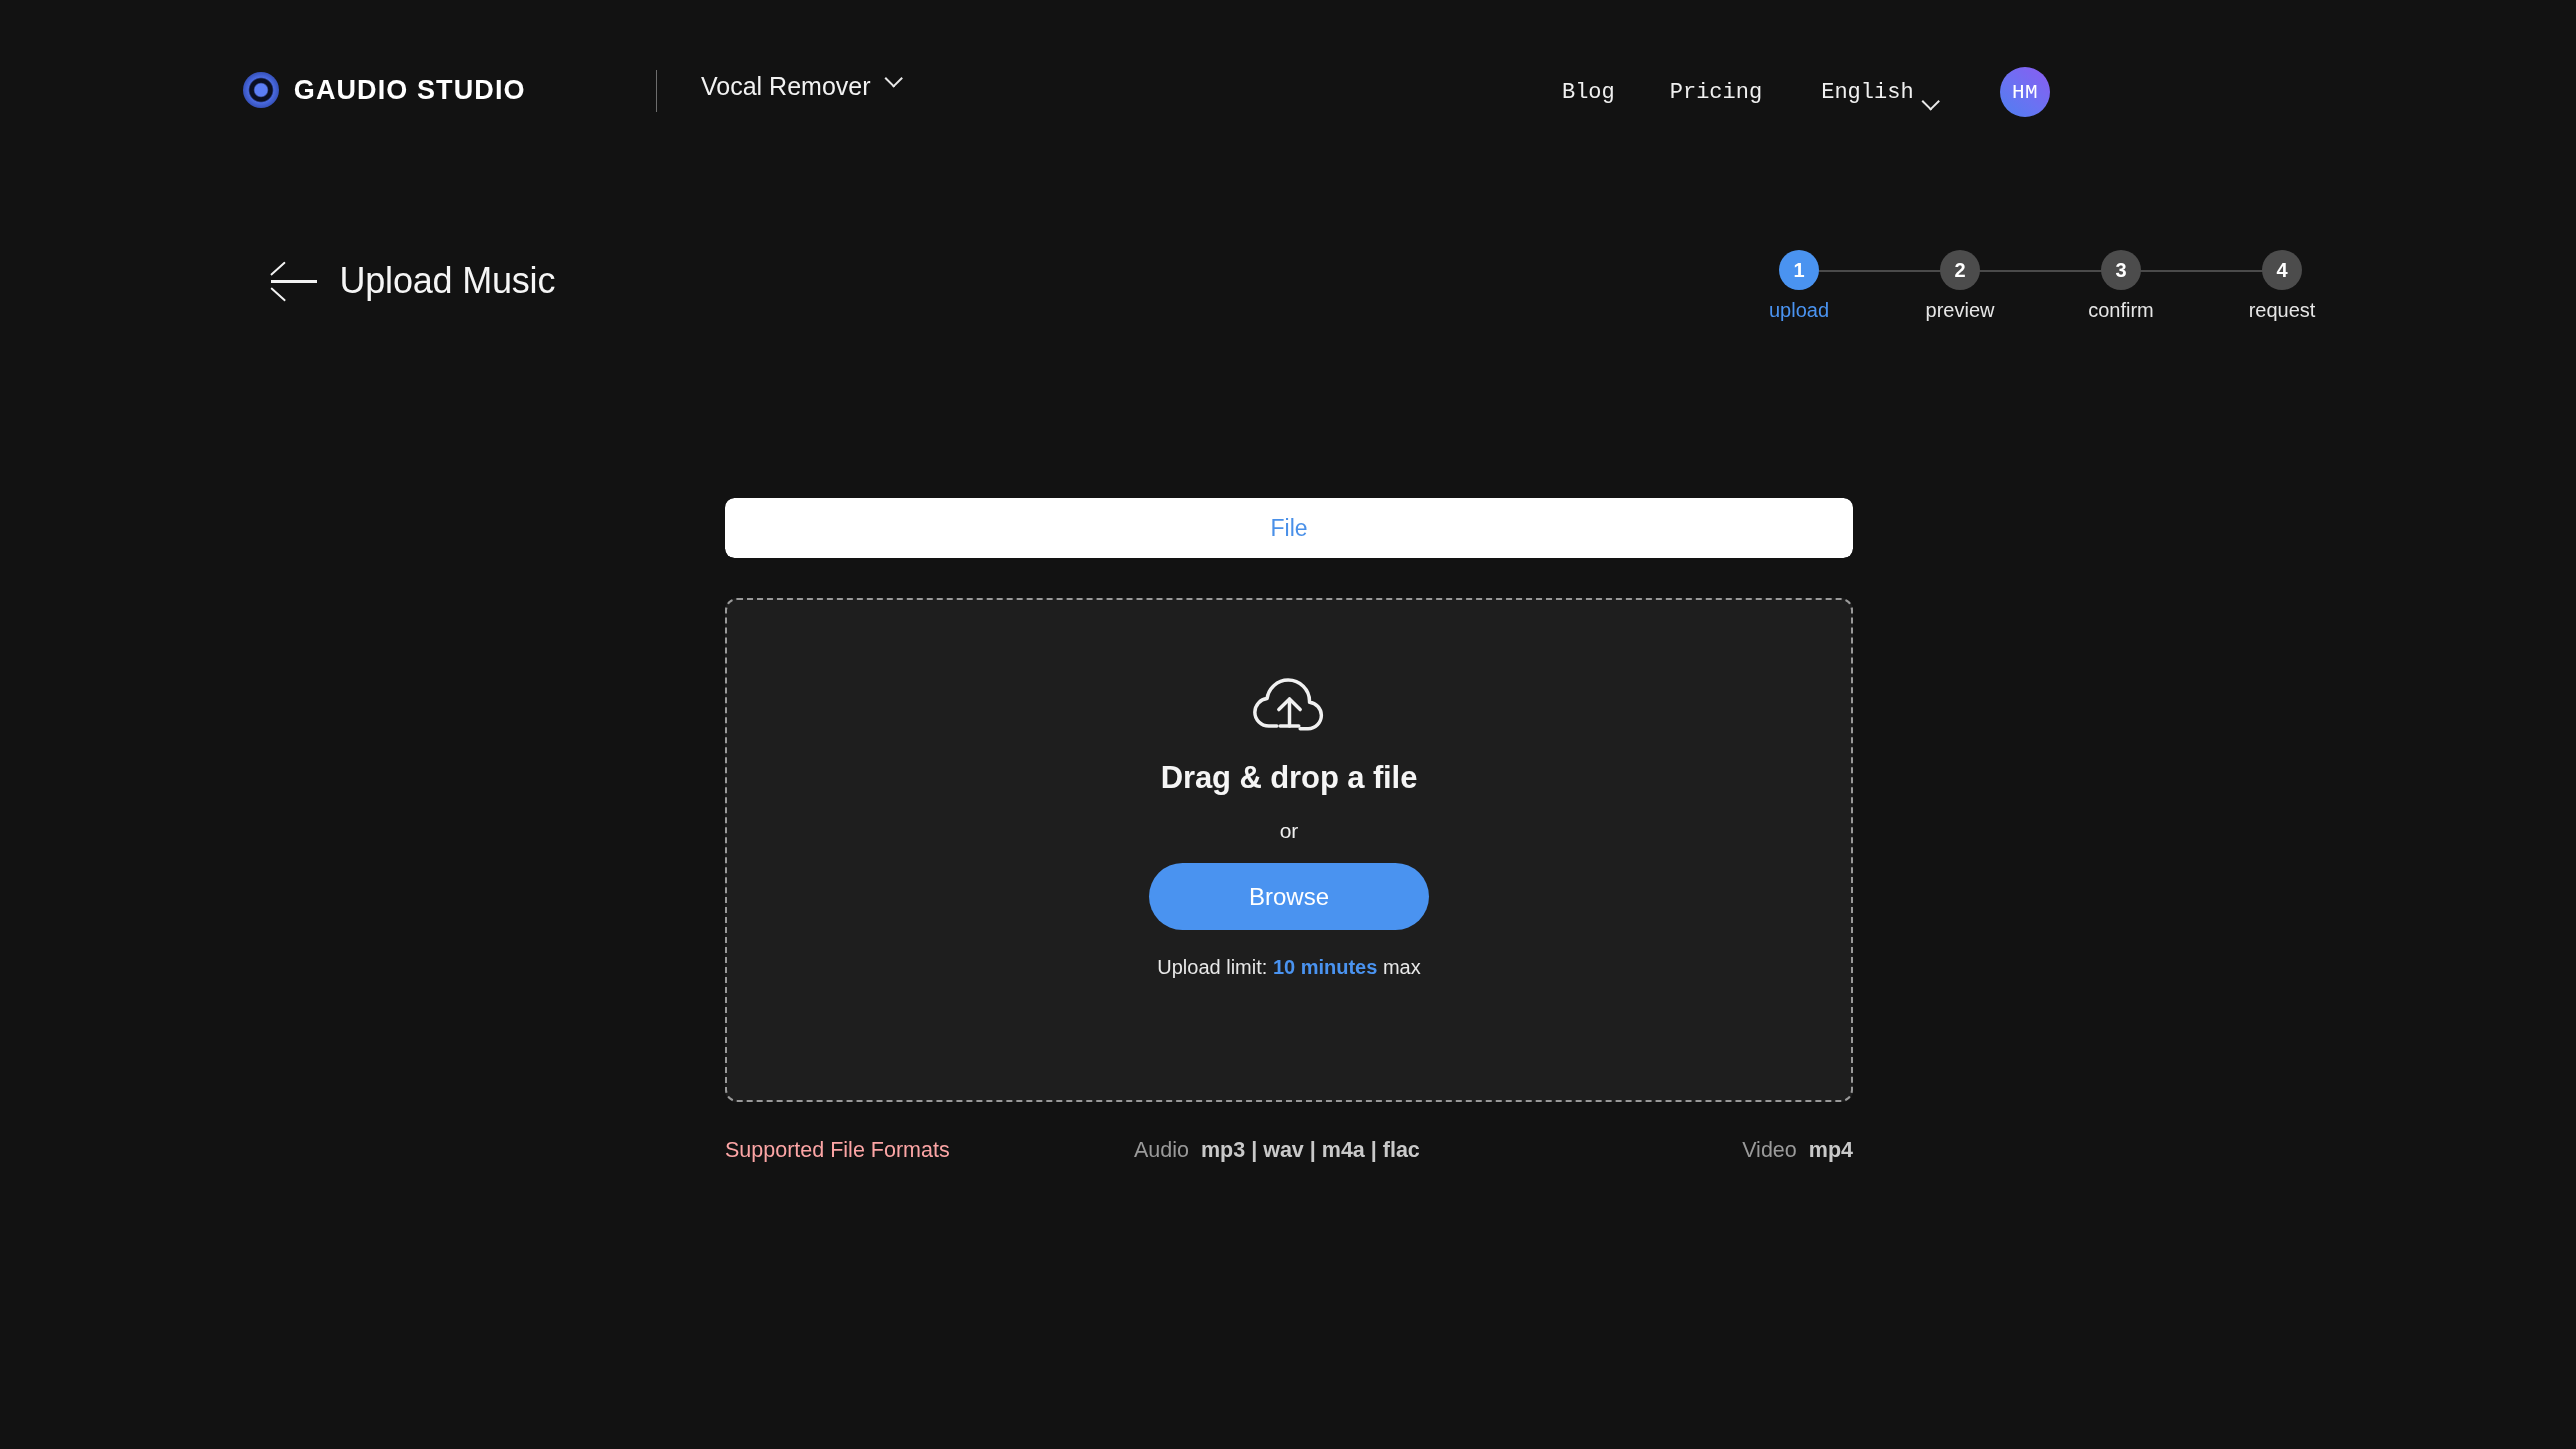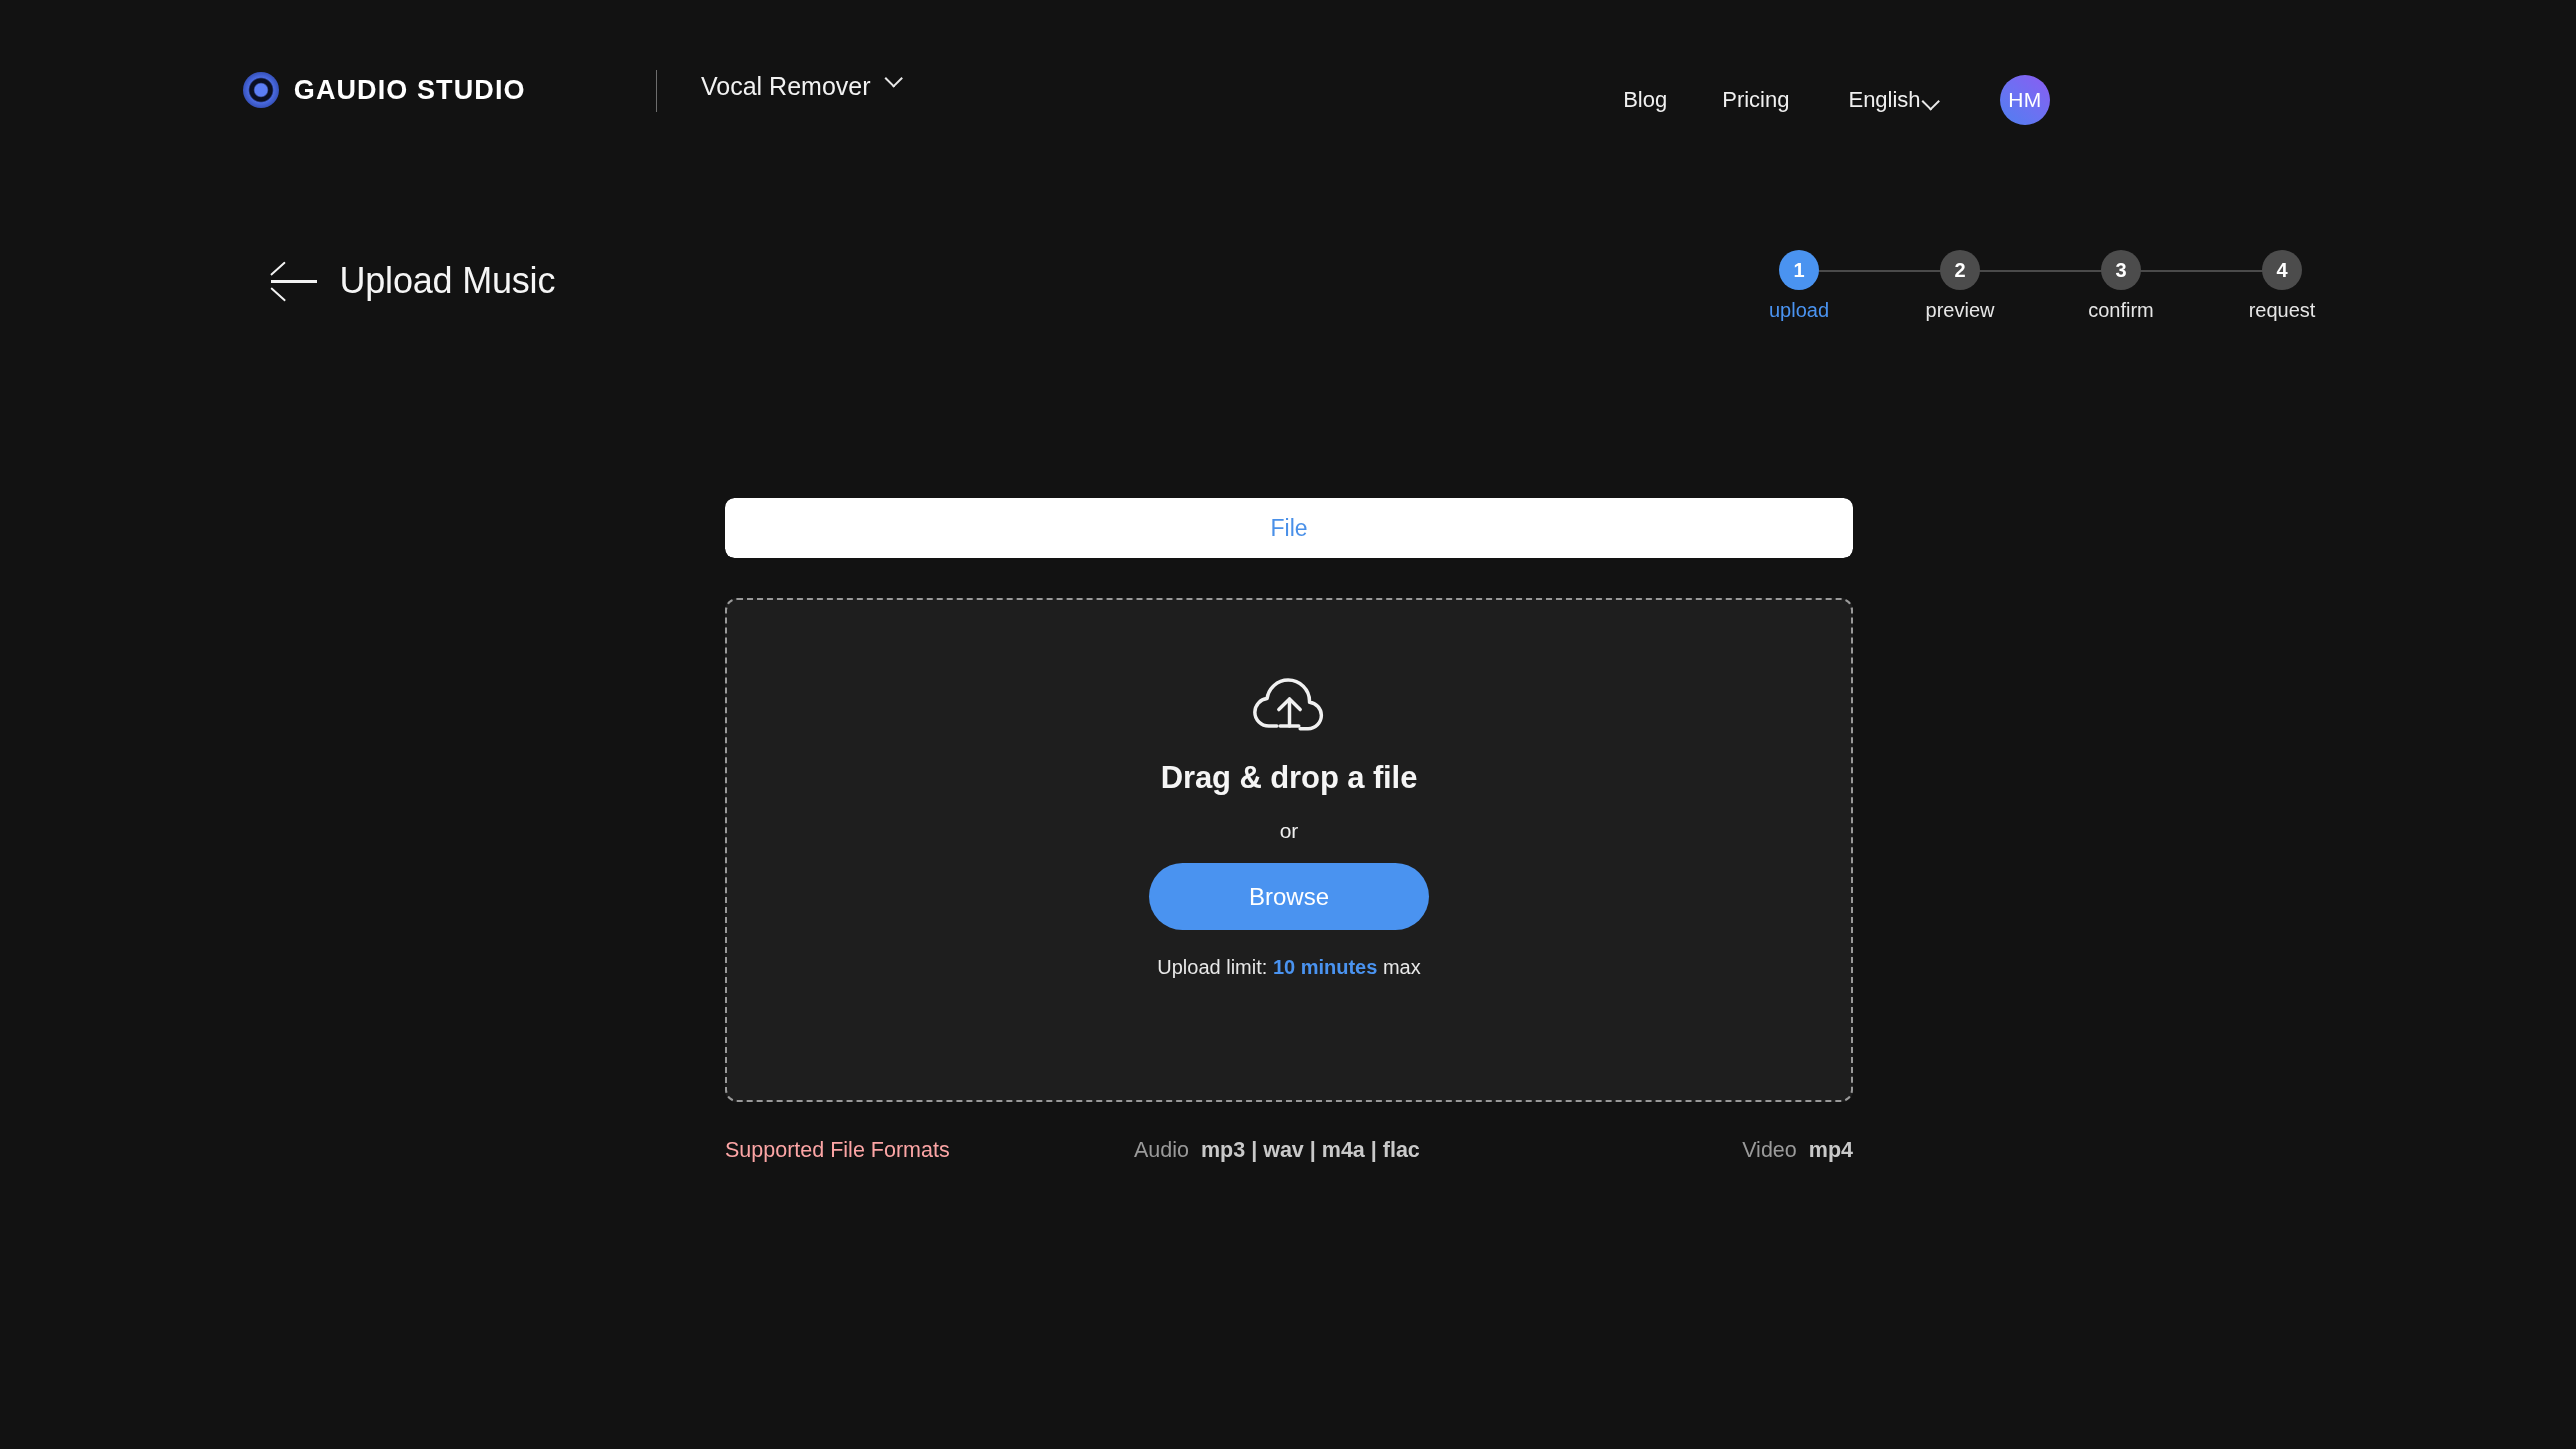--- a/index.html
+++ b/index.html
@@ -92,39 +92,40 @@
     left: 1.3px; top: 0px;
     width: 11.4px; height: 11.4px;
     border-right: 2.1px solid #e8e8e8;
     border-bottom: 2.1px solid #e8e8e8;
     transform: rotate(45deg);
   }
 
   .header-right {
     position: absolute;
     right: 201px;
-    top: 75px;
+    top: 67px;
     display: flex;
     align-items: center;
     gap: 0px;
+    font-family: Liberation Mono, monospace;
   }
   .nav-link {
     font-size: 22px;
     color: #f0f0f0;
     white-space: nowrap;
     cursor: pointer;
     padding: 0 0;
   }
   .nav-blog { margin-right: 55px; }
   .nav-pricing { margin-right: 59px; }
 
   .lang {
     display: flex;
-    align-items: center;
-    gap: 2px;
+    align-items: flex-end;
+    gap: 9px;
     cursor: pointer;
     margin-right: 60px;
   }
   .lang .label { font-size: 22px; color: #f0f0f0; white-space: nowrap; }
 
   .avatar {
     width: 50px;
     height: 50px;
     border-radius: 50%;
     background: linear-gradient(40deg, #4f7ff0 0%, #6a72f2 45%, #8b5cf2 100%);

